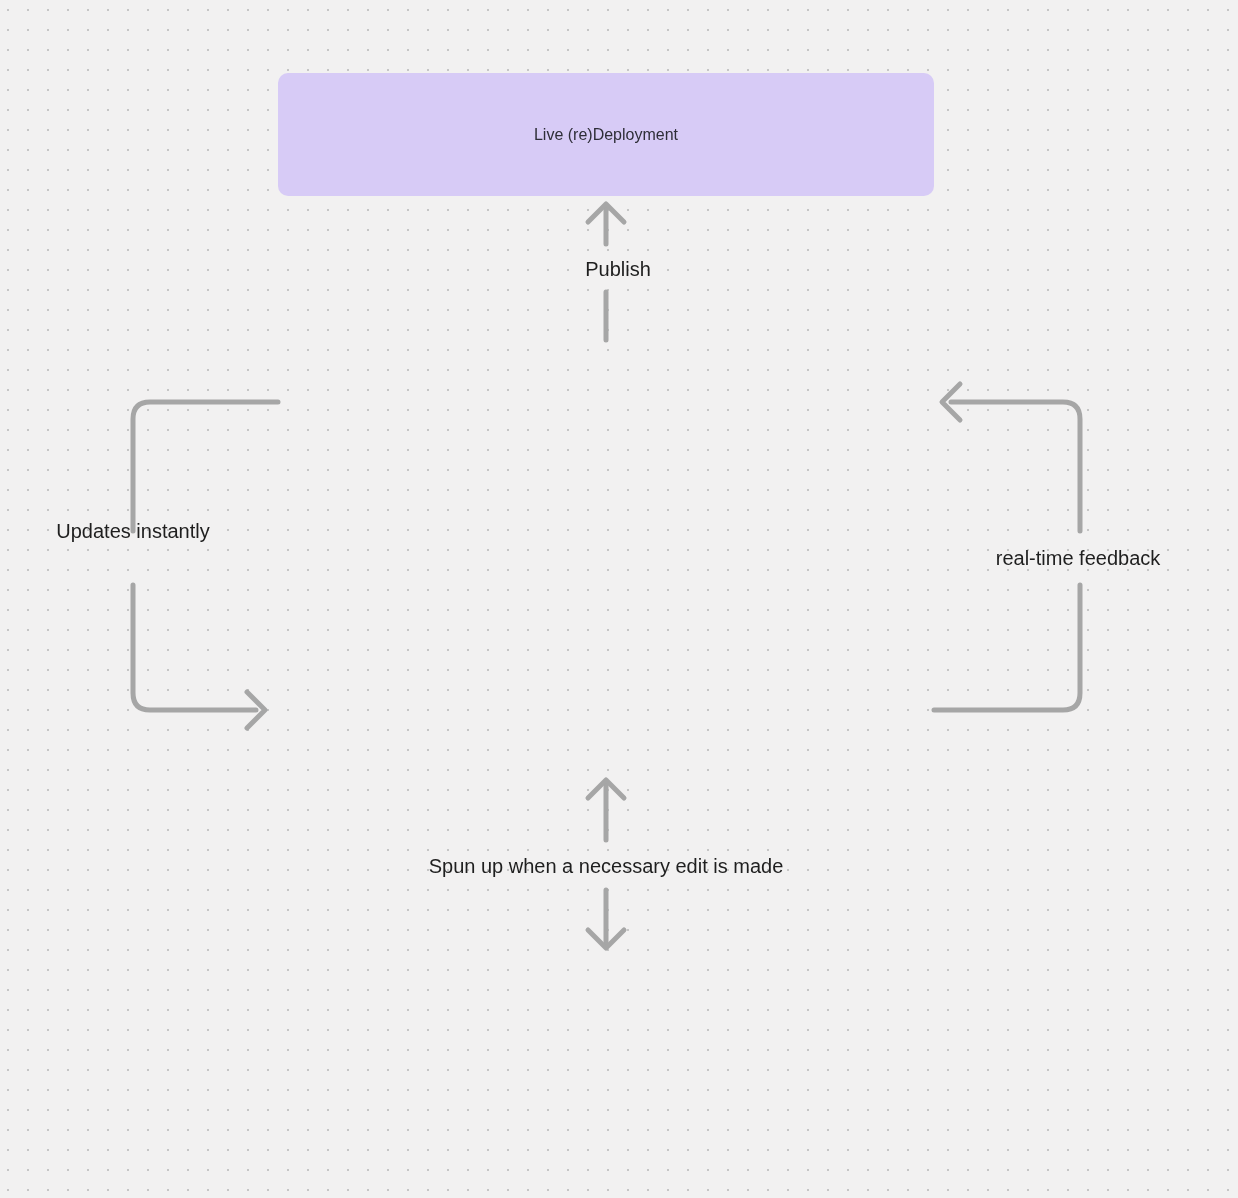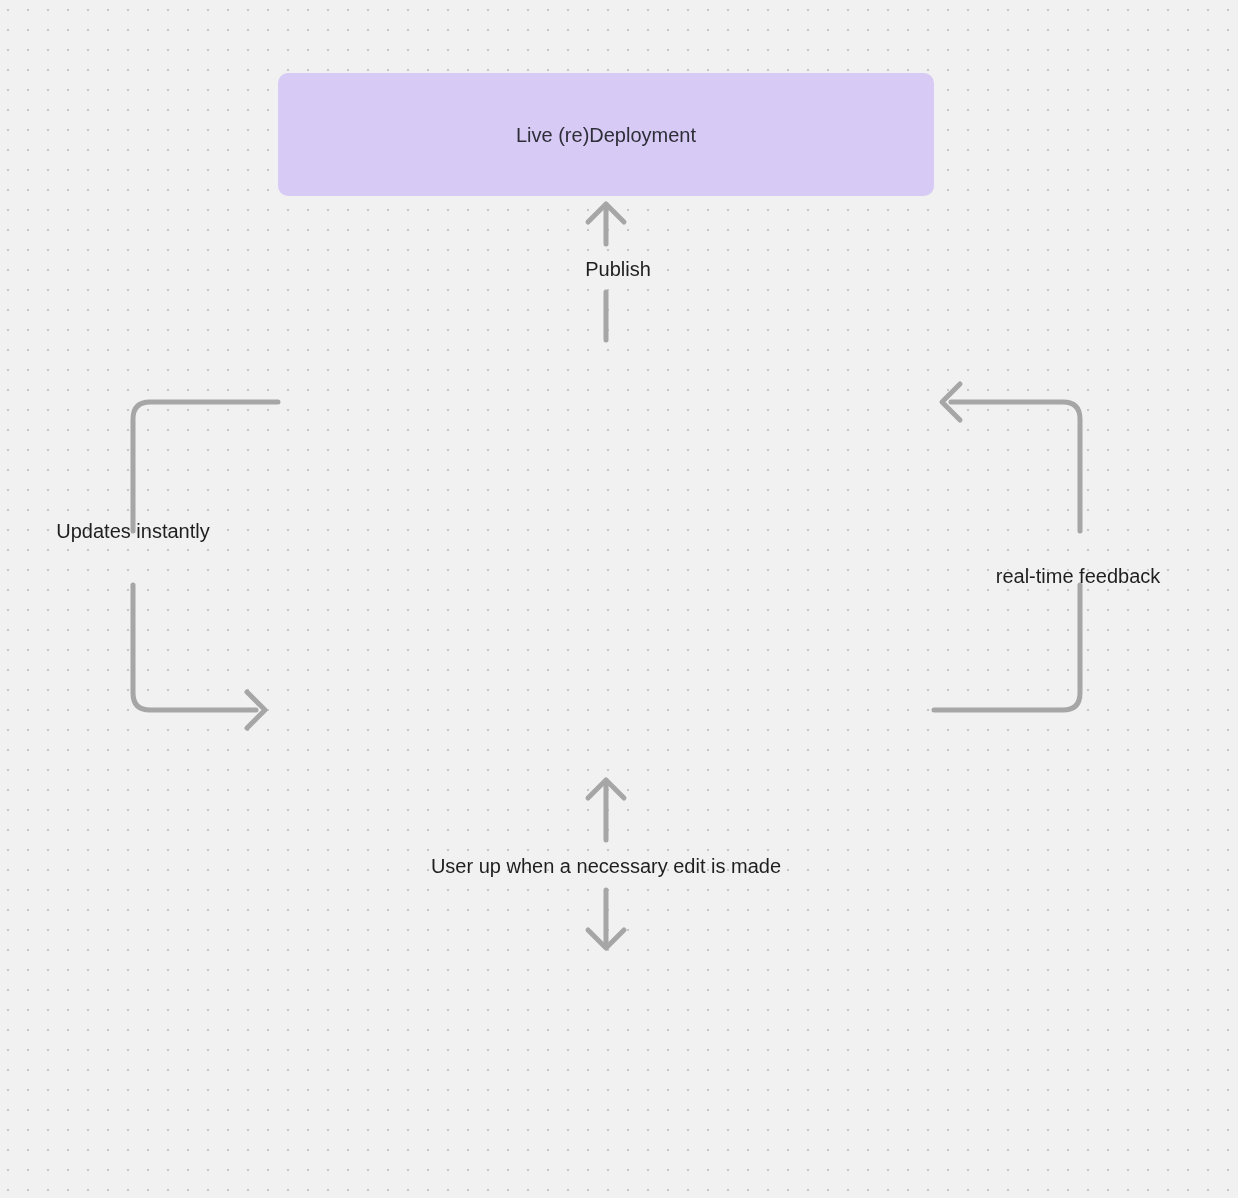--- a/index.html
+++ b/index.html
@@ -36,38 +36,38 @@
     left: 278px;
     width: 656px;
     height: 122px;
     background: var(--node-fill, #d7cbf6);
     border-radius: 10px;
     display: flex;
     align-items: center;
     justify-content: center;
     text-align: center;
     color: var(--node-text, #2e2e38);
-    font-size: 20px;
+    font-size: 16px;
     line-height: 1.2;
   }
   .node-1 { top: 73px; height: 123px; }
   .node-2 { top: 341px; }
   .node-3 { top: 650px; }
   .node-4 { top: 957px; height: 123px; }
   .edge-label {
     position: absolute;
     transform: translate(-50%, -50%);
     white-space: nowrap;
     color: var(--label-text, #1f1f1f);
     font-size: 20px;
     line-height: 1.2;
   }
   .label-publish  { left: 618px; top: 269px; text-align: right; }
   .label-updates  { left: 133px; top: 531px; }
-  .label-feedback { left: 1078px; top: 558px; margin-top: 18px; }
+  .label-feedback { left: 1078px; top: 558px; }
   .label-spunup   { left: 606px; top: 866px; }
 </style>
 </head>
 <body>
 
 <div class="canvas">
 
   <svg class="edges" viewBox="0 0 1238 1198" xmlns="http://www.w3.org/2000/svg">
 
     <g>
@@ -99,15 +99,15 @@
   <div class="node node-1">
     <span>Live (re)Deployment</span>
   </div>
 
 
 
 
   <div class="edge-label label-publish">Publish</div>
   <div class="edge-label label-updates">Updates instantly</div>
   <div class="edge-label label-feedback">real-time feedback</div>
-  <div class="edge-label label-spunup">User up when a necessary edit is made</div>
+  <div class="edge-label label-spunup">Spun up when a necessary edit is made</div>
 
 </div>
 
 </body></html>

